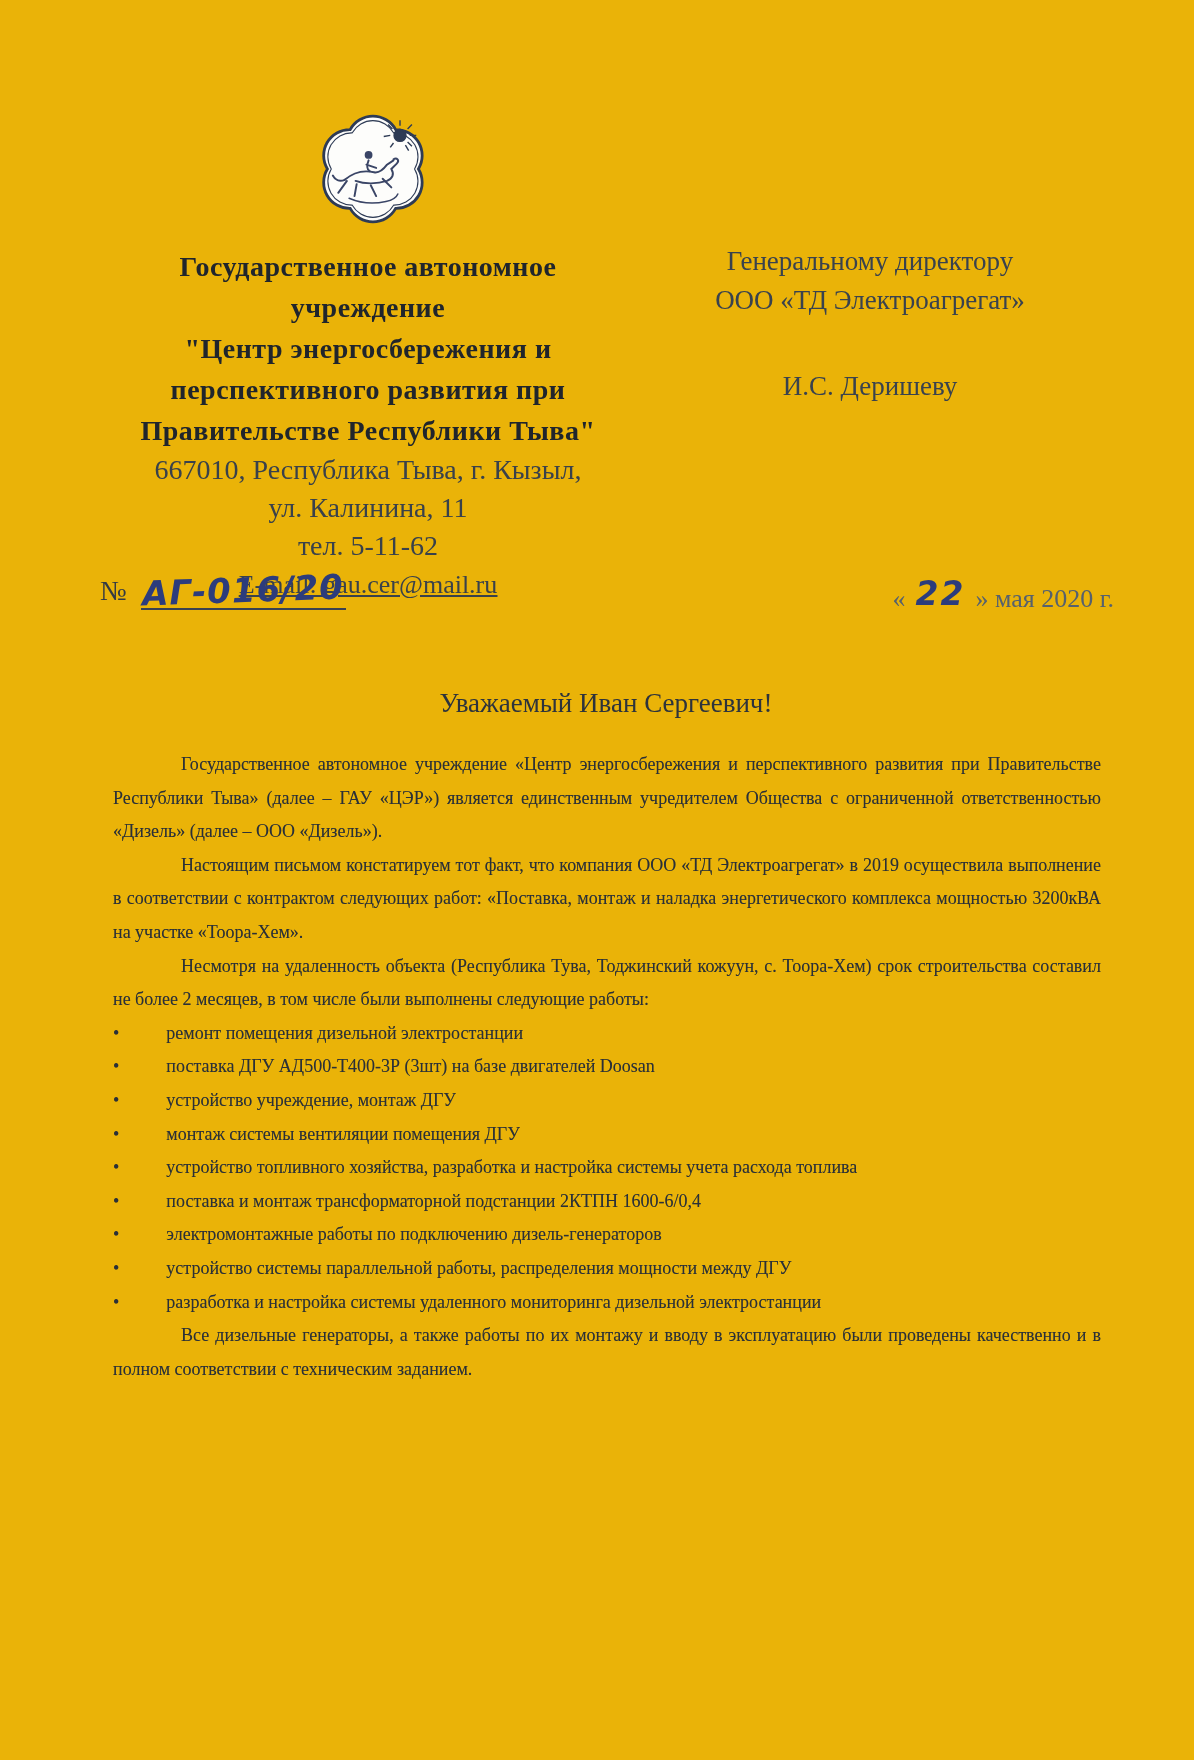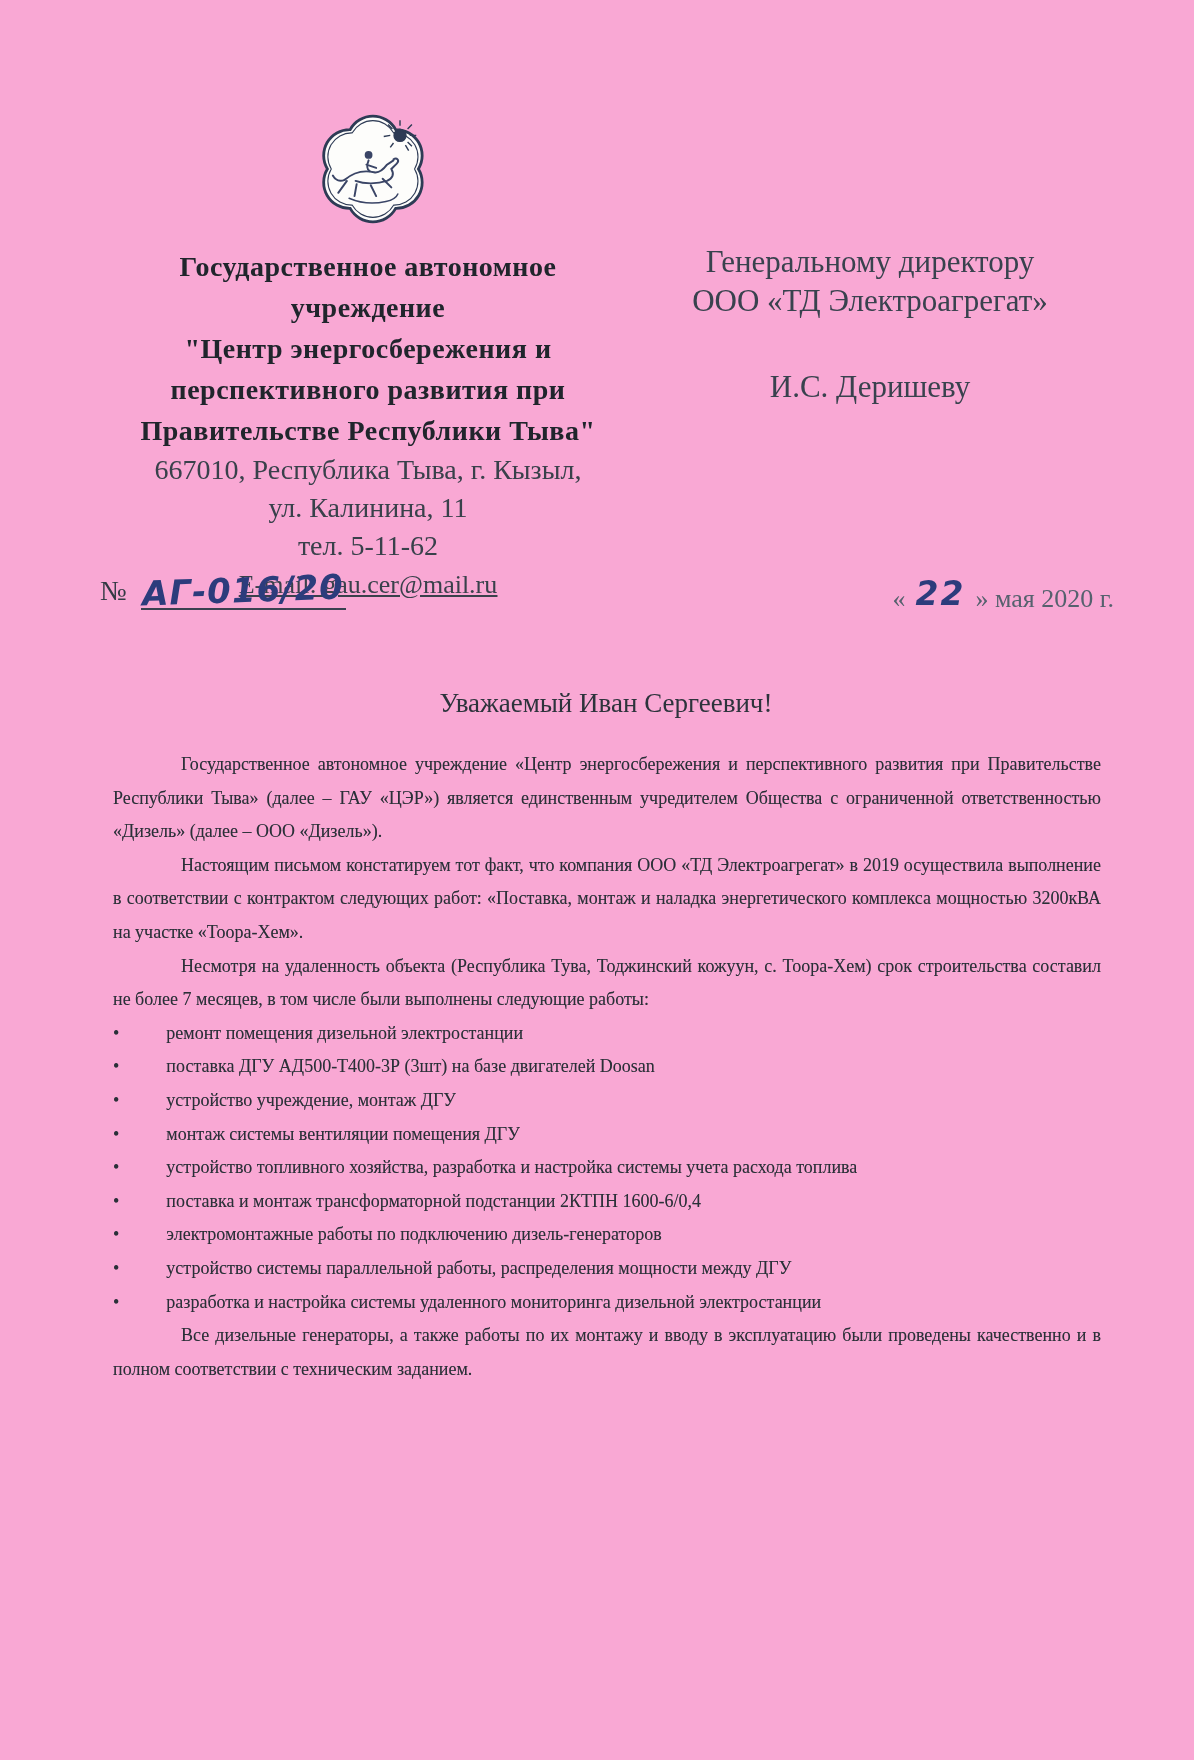--- a/index.html
+++ b/index.html
@@ -2,21 +2,21 @@
 <html><head>
 <meta charset="utf-8">
 <style>
   * { margin: 0; padding: 0; box-sizing: border-box; }
   html, body { background: #e8e8e8; }
   .page {
     position: relative;
     width: 1194px;
     height: 1760px;
     margin: 0 auto;
-    background: #f9a8d4;
+    background: #eab308;
     font-family: "Liberation Serif", "DejaVu Serif", serif;
     color: #2a3038;
     overflow: hidden;
   }
   
   .logo {
     position: absolute;
     left: 298px; top: 104px;
     width: 152px; height: 130px;
   }
@@ -38,21 +38,21 @@
     line-height: 38px;
     color: #39414b;
   }
   .email-line { font-size: 26px; line-height: 40px; color: #39414b; text-decoration: underline; }
   .email-line .email { text-decoration: underline; }
   .recipient-block {
     position: absolute;
     left: 655px; top: 242px;
     width: 430px;
     text-align: center;
-    font-size: 31px;
+    font-size: 27px;
     line-height: 39px;
     color: #39424e;
   }
   .recipient-name { margin-top: 47px; }
   
   .ref-row {
     position: absolute;
     left: 100px; top: 568px;
     width: 1060px;
     height: 60px;
@@ -171,21 +171,21 @@
   <div class="ref-row">
     <span class="ref-no-label">№</span><span class="ref-no-box"><span class="handwriting ref-no-value">АГ-016/20</span></span>
     <span class="date-line"><span>«</span><span class="handwriting date-day">22</span><span>»</span> <span>мая 2020 г.</span></span>
   </div>
 
   <div class="salutation">Уважаемый Иван Сергеевич!</div>
 
   <div class="body-text">
     <div class="para">Государственное автономное учреждение «Центр энергосбережения и перспективного развития при Правительстве Республики Тыва» (далее – ГАУ «ЦЭР») является единственным учредителем Общества с ограниченной ответственностью «Дизель» (далее – ООО «Дизель»).</div>
     <div class="para">Настоящим письмом констатируем тот факт, что компания ООО «ТД Электроагрегат» в 2019 осуществила выполнение в соответствии с контрактом следующих работ: «Поставка, монтаж и наладка энергетического комплекса мощностью 3200кВА на участке «Тоора-Хем».</div>
-    <div class="para">Несмотря на удаленность объекта (Республика Тува, Тоджинский кожуун, с. Тоора-Хем) срок строительства составил не более 7 месяцев, в том числе были выполнены следующие работы:</div>
+    <div class="para">Несмотря на удаленность объекта (Республика Тува, Тоджинский кожуун, с. Тоора-Хем) срок строительства составил не более 2 месяцев, в том числе были выполнены следующие работы:</div>
 
     <div class="bullet-item"><span class="bullet-dot">•</span><span class="bullet-tab"></span><span>ремонт помещения дизельной электростанции</span></div>
     <div class="bullet-item"><span class="bullet-dot">•</span><span class="bullet-tab"></span><span>поставка ДГУ АД500-Т400-3Р (3шт) на базе двигателей Doosan</span></div>
     <div class="bullet-item"><span class="bullet-dot">•</span><span class="bullet-tab"></span><span>устройство учреждение, монтаж ДГУ</span></div>
     <div class="bullet-item"><span class="bullet-dot">•</span><span class="bullet-tab"></span><span>монтаж системы вентиляции помещения ДГУ</span></div>
     <div class="bullet-item"><span class="bullet-dot">•</span><span class="bullet-tab"></span><span>устройство топливного хозяйства, разработка и настройка системы учета расхода топлива</span></div>
     <div class="bullet-item"><span class="bullet-dot">•</span><span class="bullet-tab"></span><span>поставка и монтаж трансформаторной подстанции 2КТПН 1600-6/0,4</span></div>
     <div class="bullet-item"><span class="bullet-dot">•</span><span class="bullet-tab"></span><span>электромонтажные работы по подключению дизель-генераторов</span></div>
     <div class="bullet-item"><span class="bullet-dot">•</span><span class="bullet-tab"></span><span>устройство системы параллельной работы, распределения мощности между ДГУ</span></div>
     <div class="bullet-item"><span class="bullet-dot">•</span><span class="bullet-tab"></span><span>разработка и настройка системы удаленного мониторинга дизельной электростанции</span></div>

